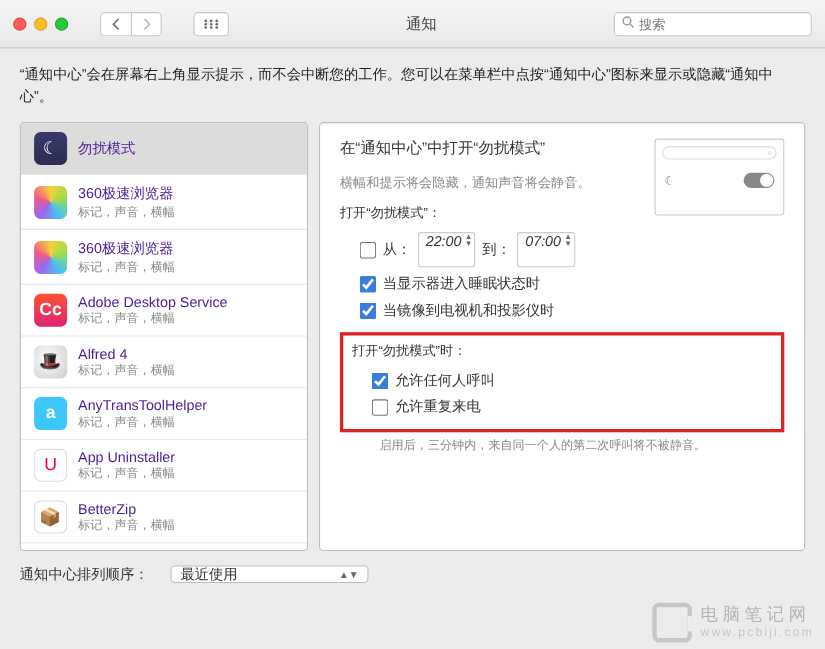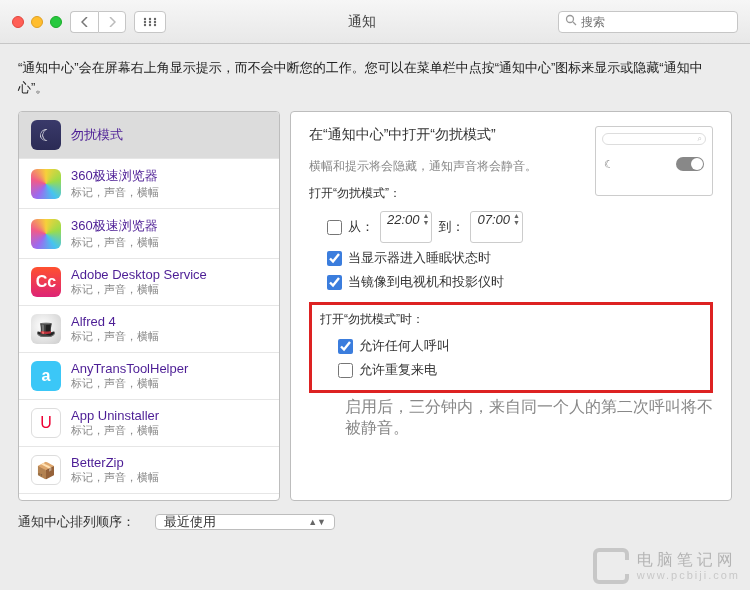--- a/index.html
+++ b/index.html
@@ -1,18 +1,18 @@
 <!DOCTYPE html>
 <html><head>
 <meta charset="utf-8">
 <style>
 * { box-sizing: border-box; margin: 0; padding: 0; font-family: -apple-system, "Helvetica Neue", Arial, sans-serif; }
 body { width: 750px; height: 590px; background: #ececec; font-size: 13px; color: #333; overflow: hidden; }
 
-.titlebar { height: 44px; background: linear-gradient(#f6f6f6,#e8e8e8); border-bottom: 1px solid #c6c6c6; display: flex; align-items: center; padding: 17px 12px; gap: 0; }
+.titlebar { height: 44px; background: linear-gradient(#f6f6f6,#e8e8e8); border-bottom: 1px solid #c6c6c6; display: flex; align-items: center; padding: 17px 12px; gap: 21px; }
 .traffic { display: flex; gap: 7px; margin-right: 8px; }
 .dot { width: 12px; height: 12px; border-radius: 50%; }
 .dot.r { background: #ff5f56; border: 1px solid #e1463d; }
 .dot.y { background: #ffbd2e; border: 1px solid #dfa022; }
 .dot.g { background: #27c93f; border: 1px solid #1aab29; }
 .navbtns { display: flex; }
 .btn { background: #fff; border: 1px solid #c6c6c6; height: 22px; width: 28px; display: flex; align-items: center; justify-content: center; color: #555; }
 .btn.l { border-radius: 4px 0 0 4px; border-right: none; }
 .btn.r { border-radius: 0 4px 4px 0; }
 .gridbtn { margin-left: 8px; width: 32px; height: 22px; background: #fff; border: 1px solid #c6c6c6; border-radius: 4px; display: flex; align-items: center; justify-content: center; color: #555; }
@@ -39,21 +39,21 @@
 .preview .ptog .moon { font-size: 11px; color: #666; }
 .preview .ptog .sw { width: 28px; height: 14px; background: #888; border-radius: 7px; position: relative; }
 .preview .ptog .sw::after { content:''; position:absolute; right:1px; top:1px; width:12px; height:12px; border-radius:50%; background:#fff; }
 .hint { font-size: 12px; color: #888; margin: 14px 0 10px; }
 .section { font-size: 12px; margin: 8px 0 6px; }
 .row { display: flex; align-items: center; gap: 6px; padding: 3px 0 3px 18px; font-size: 13px; }
 .row input[type=checkbox] { width: 15px; height: 15px; accent-color: #3b7ddd; }
 .row .time { display: inline-flex; align-items: flex-start; background: #fff; border: 1px solid #ccc; border-radius: 3px; padding: 0 2px 0 6px; height: 32px; font-style: italic; }
 .row .stepper { display: flex; flex-direction: column; margin-left: 3px; font-size: 7px; color: #666; line-height: 7px; }
 .boxed { border: 3px solid #d22; padding: 6px 8px 8px; margin-top: 8px; }
-.subhint { font-size: 16px; color: #888; padding-left: 36px; margin-top: 4px; }
+.subhint { font-size: 11px; color: #888; padding-left: 36px; margin-top: 4px; }
 
 .footer { display: flex; align-items: center; gap: 20px; padding: 12px 18px; font-size: 13px; }
 .select { background: #fff; border: 1px solid #bdbdbd; border-radius: 4px; height: 16px; width: 180px; padding: 0 8px; display: flex; align-items: center; justify-content: space-between; }
 
 .watermark { position: absolute; right: 10px; bottom: 6px; display: flex; align-items: center; gap: 8px; opacity: 0.55; }
 .watermark .wlogo { width: 36px; height: 36px; border: 4px solid #aaa; border-radius: 6px; position: relative; }
 .watermark .wlogo::after { content:''; position:absolute; right:-4px; top:8px; width:4px; height:14px; background:#ececec; }
 .watermark .wtxt { display:flex; flex-direction:column; line-height:1.1; }
 .watermark .wtxt .a { font-size:16px; letter-spacing:4px; color:#888; }
 .watermark .wtxt .b { font-size:11px; letter-spacing:2px; color:#aaa; }

